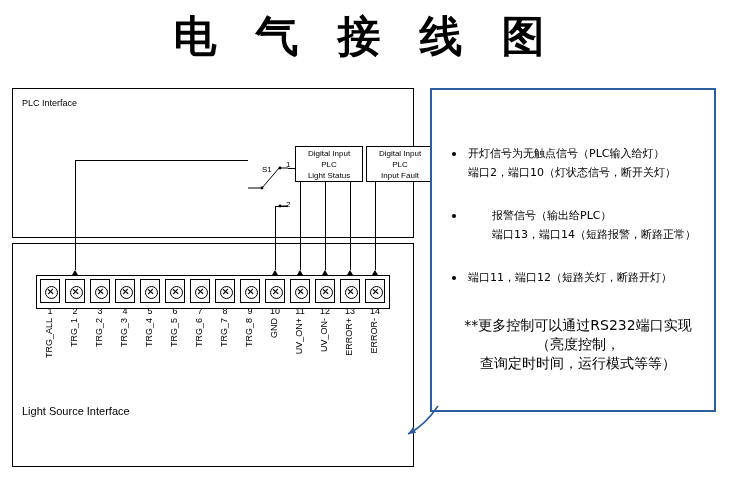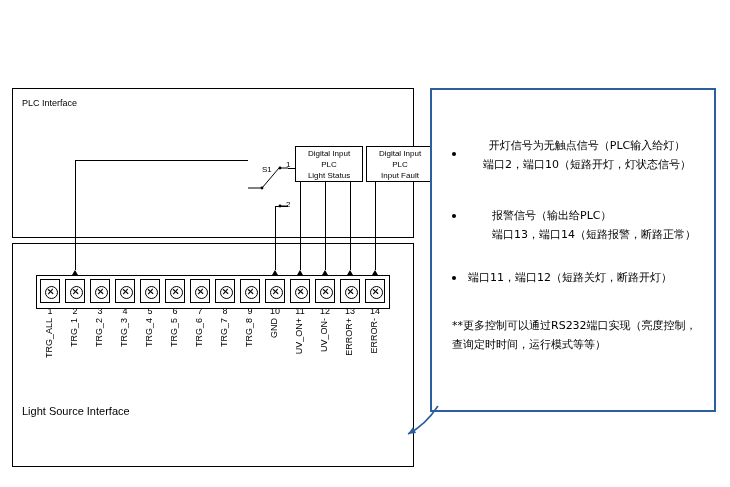--- a/index.html
+++ b/index.html
@@ -127,32 +127,34 @@
     font-family:"DejaVu Sans","Liberation Sans",sans-serif;
     color:#000;
   }
   .bullet{
     position:absolute;
     width:4px;height:4px;border-radius:50%;
     background:#000;
   }
   #note-foot{
     position:absolute;left:452px;top:316px;width:252px;
-    font-size:11px;line-height:19px;
+    font-size:14px;line-height:19px;
     font-family:"DejaVu Sans","Liberation Sans",sans-serif;
+    text-align:center;
   }
 
   
   #pointer{position:absolute;left:404px;top:404px;}
 </style>
 </head>
 <body>
 
 <div id="stage">
 
+  <div id="title">电 气 接 线 图</div>
 
   <div id="plc-box"></div>
   <div id="plc-label">PLC Interface</div>
 
   <div id="ls-box"></div>
   <div id="ls-label">Light Source Interface</div>
 
   <div id="strip"></div>
 
   <div id="terminals-host">
@@ -273,23 +275,23 @@
     <line x1="32" y1="46" x2="40" y2="46" stroke="#000" stroke-width="1"></line>
   </svg>
   <div class="swtext" style="left:262px;top:165px;">S1</div>
   <div class="swtext" style="left:286px;top:160px;">1</div>
   <div class="swtext" style="left:286px;top:200px;">2</div>
 
   <div id="note-box">
   </div>
 
   <div class="bullet" style="left:452px;top:152px;"></div>
-  <div class="note-item" style="left:468px;top:136px;width:238px;text-align:center;">
+  <div class="note-item" style="left:468px;top:144px;width:238px;">
     <div>开灯信号为无触点信号（PLC输入给灯）</div>
-    <div>端口2，端口10（短路开灯，灯状态信号）</div>
+    <div>端口2，端口10（灯状态信号，断开关灯）</div>
   </div>
 
   <div class="bullet" style="left:452px;top:214px;"></div>
   <div class="note-item" style="left:468px;top:206px;width:238px;margin-left:24px;">
     <div>报警信号（输出给PLC）</div>
     <div>端口13，端口14（短路报警，断路正常）</div>
   </div>
 
   <div class="bullet" style="left:452px;top:276px;"></div>
   <div class="note-item" style="left:468px;top:268px;width:238px;">

